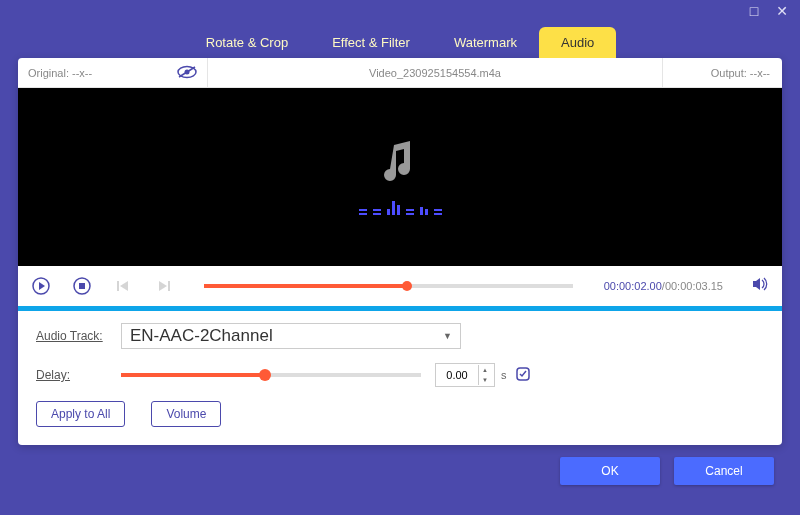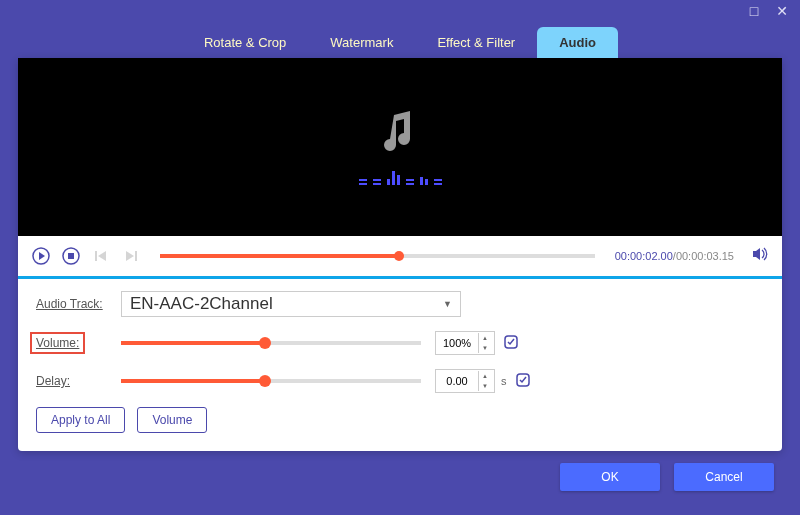--- a/index.html
+++ b/index.html
@@ -3,39 +3,39 @@
 <meta charset="utf-8">
 <style>
 * { margin: 0; padding: 0; box-sizing: border-box; font-family: Arial, sans-serif; }
 body { background: #4b49ac; width: 800px; height: 515px; overflow: hidden; position: relative; }
 
 .titlebar { height: 22px; display: flex; justify-content: flex-end; align-items: center; padding-right: 12px; gap: 18px; }
 .titlebar span { color: #e0dff5; font-size: 14px; cursor: pointer; }
 
 .tabs { height: 36px; display: flex; align-items: flex-end; justify-content: center; gap: 0; padding: 0 20px; }
 .tab { padding: 8px 22px; font-size: 13px; color: #fef9c3; cursor: pointer; border-radius: 6px 6px 0 0; }
-.tab.active { background: #7dd3fc; color: #333; font-weight: bold; }
+.tab.active { background: #fde047; color: #333; }
 
 .panel { background: #fff; margin: 0 18px 12px 18px; border-radius: 4px; box-shadow: 0 2px 8px rgba(0,0,0,0.2); }
 
 .filebar { display: flex; align-items: center; height: 30px; border-bottom: 1px solid #e5e5e5; font-size: 11px; color: #888; position: relative; }
 .filebar-left { width: 190px; padding-left: 10px; display: flex; align-items: center; border-right: 1px solid #e5e5e5; height: 100%; }
 .filebar-center { flex: 1; text-align: center; }
 .filebar-right { width: 120px; text-align: right; padding-right: 12px; border-left: 1px solid #e5e5e5; height: 100%; display: flex; align-items: center; justify-content: flex-end; }
 .eye-icon { margin-left: auto; margin-right: 10px; color: #4b49ac; }
 
 .preview { background: #000; height: 178px; display: flex; flex-direction: column; align-items: center; justify-content: center; }
 .music-note { color: #888; }
 .equalizer { display: flex; gap: 6px; align-items: flex-end; margin-top: 12px; }
 .eq-bar-group { display: flex; gap: 2px; align-items: flex-end; }
 .eq-bar { width: 3px; background: #4d4dff; }
 .eq-dash { display: flex; flex-direction: column; gap: 2px; }
 .eq-dash span { width: 8px; height: 2px; background: #4d4dff; display: block; }
 
-.player { display: flex; align-items: center; padding: 10px 14px; gap: 12px; border-bottom: 3px solid #0ea5e9; }
+.player { display: flex; align-items: center; padding: 10px 14px; gap: 23px; border-bottom: 5px solid #0ea5e9; }
 .pbtn { width: 18px; height: 18px; display: flex; align-items: center; justify-content: center; cursor: pointer; }
 .pbtn svg { display: block; }
 .pbtn.disabled { opacity: 0.35; cursor: default; }
 .timeline { flex: 1; position: relative; height: 4px; background: #ddd; margin: 0 8px; }
 .timeline-fill { position: absolute; left: 0; top: 0; height: 100%; width: 55%; background: #ff5a36; }
 .timeline-thumb { position: absolute; top: 50%; left: 55%; width: 10px; height: 10px; background: #ff5a36; border-radius: 50%; transform: translate(-50%,-50%); }
 .timecode { font-size: 11px; white-space: nowrap; }
 .timecode .cur { color: #4b49ac; }
 .timecode .dur { color: #888; }
 .volume-icon { color: #4b49ac; cursor: pointer; margin-left: 6px; }
@@ -49,43 +49,57 @@
 .slider-track { width: 300px; height: 4px; background: #ddd; position: relative; }
 .slider-fill { position: absolute; left: 0; top: 0; height: 100%; width: 48%; background: #ff5a36; }
 .slider-thumb { position: absolute; top: 50%; left: 48%; width: 12px; height: 12px; background: #ff5a36; border-radius: 50%; transform: translate(-50%,-50%); }
 .spinner { width: 60px; height: 24px; border: 1px solid #ccc; margin-left: 14px; display: flex; align-items: center; }
 .spinner input { border: none; width: 42px; text-align: center; font-size: 11px; outline: none; }
 .spinner-btns { display: flex; flex-direction: column; border-left: 1px solid #ccc; }
 .spinner-btns span { font-size: 6px; padding: 0 3px; line-height: 10px; color: #666; cursor: pointer; }
 .unit { margin-left: 6px; color: #666; font-size: 11px; }
 .reset-icon { margin-left: 8px; color: #4b49ac; cursor: pointer; }
 
-.btn-row { display: flex; gap: 12px; }
+.btn-row { display: flex; gap: 26px; }
 .btn { border: 1px solid #4b49ac; color: #4b49ac; background: #fff; padding: 5px 14px; font-size: 12px; border-radius: 3px; cursor: pointer; }
 
 .footer { display: flex; justify-content: flex-end; gap: 14px; padding: 0 26px; }
 .fbtn { background: #4b6bff; color: #fff; border: none; width: 100px; height: 28px; font-size: 12px; border-radius: 2px; cursor: pointer; box-shadow: 0 1px 3px rgba(0,0,0,0.25); }
 </style>
 </head>
 <body>
 
 <div class="titlebar">
   <span>□</span>
   <span>✕</span>
 </div>
 
 <div class="tabs">
   <div class="tab">Rotate &amp; Crop</div>
+  <div class="tab">Effect &amp; Filter</div>
   <div class="tab">Watermark</div>
-  <div class="tab">Effect &amp; Filter</div>
   <div class="tab active">Audio</div>
 </div>
 
 <div class="panel">
 
+  <div class="filebar">
+    <div class="filebar-left">
+      <span>Original:  --x--</span>
+      <span class="eye-icon">
+        <svg width="20" height="14" viewBox="0 0 20 14">
+            <ellipse cx="10" cy="7" rx="9" ry="5.5" fill="none" stroke="#4b49ac" stroke-width="1.5"></ellipse>
+            <circle cx="10" cy="7" r="2.5" fill="#4b49ac"></circle>
+            <line x1="2" y1="12" x2="18" y2="2" stroke="#4b49ac" stroke-width="1.5"></line>
+          </svg>
+      </span>
+    </div>
+    <div class="filebar-center">Video_230925154554.m4a</div>
+    <div class="filebar-right">Output:  --x--</div>
+  </div>
 
   <div class="preview">
     <div class="music-note">
       <svg width="36" height="46" viewBox="0 0 36 46">
           <path d="M 12 6 L 28 2 L 28 30 A 6 6 0 1 1 22 24 L 22 10 L 14 12 L 14 36 A 6 6 0 1 1 8 30 Z" fill="#999"></path>
         </svg>
     </div>
     <div class="equalizer">
       <span class="eq-dash">
           <span></span>
@@ -151,38 +165,20 @@
           <polygon points="1,5 4,5 8,2 8,14 4,11 1,11" fill="#4b49ac"></polygon>
           <path d="M 10 4 A 5 5 0 0 1 10 12" fill="none" stroke="#4b49ac" stroke-width="1.3"></path>
           <path d="M 12 2 A 8 8 0 0 1 12 14" fill="none" stroke="#4b49ac" stroke-width="1.3"></path>
         </svg></span>
   </div>
 
   <div class="controls">
     <div class="row">
       <div class="row-label">Audio Track:</div>
       <div class="select">EN-AAC-2Channel</div>
-    </div>
-    <div class="row">
-      <div class="row-label"><span class="highlight-box">Volume:</span></div>
-      <div class="slider-track">
-          <div class="slider-fill"></div>
-          <div class="slider-thumb"></div>
-        </div>
-      <div class="spinner">
-        <input value="100%" style="">
-        <div class="spinner-btns">
-            <span>▲</span>
-            <span>▼</span>
-          </div>
-      </div>
-      <span class="reset-icon"><svg width="16" height="16">
-            <rect x="2" y="2" width="12" height="12" rx="3" fill="none" stroke="#4b49ac" stroke-width="1.5"></rect>
-            <polyline points="5,8 7,10 11,5" fill="none" stroke="#4b49ac" stroke-width="1.5"></polyline>
-          </svg></span>
     </div>
     <div class="row">
       <div class="row-label">Delay:</div>
       <div class="slider-track">
           <div class="slider-fill"></div>
           <div class="slider-thumb"></div>
         </div>
       <div class="spinner">
         <input value="0.00" style="">
         <div class="spinner-btns">

